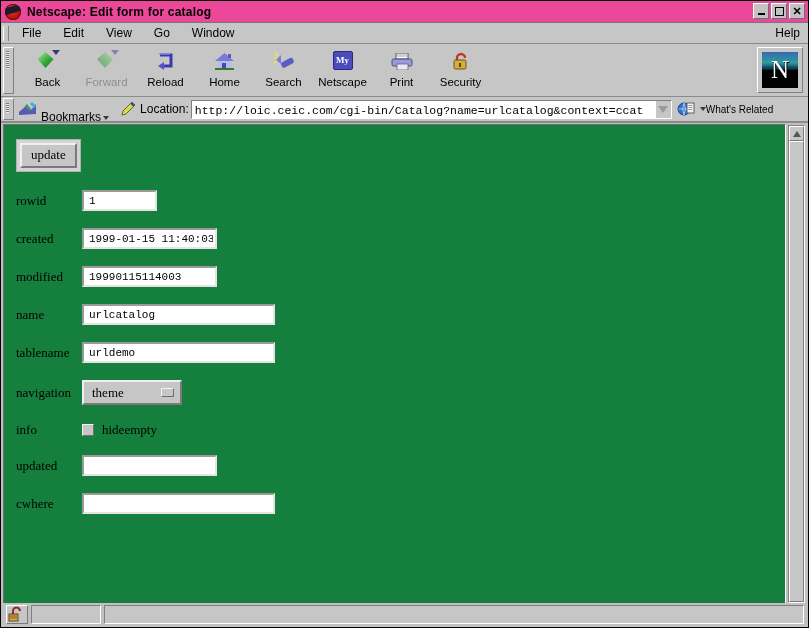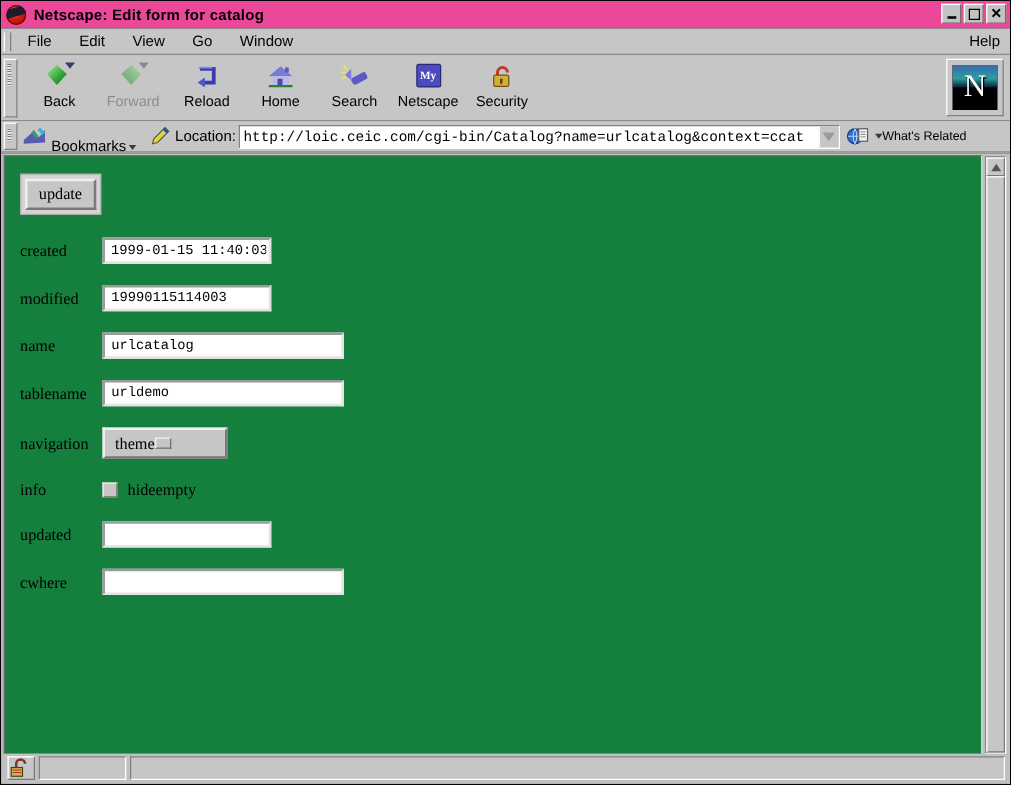--- a/index.html
+++ b/index.html
@@ -480,20 +480,21 @@
     width: 100px;
     height: 25px;
     background: #c6c6c6;
     border-top: 2px solid #f0f0f0;
     border-left: 2px solid #f0f0f0;
     border-right: 2px solid #7a7a7a;
     border-bottom: 2px solid #7a7a7a;
     box-sizing: border-box;
     display: flex;
     align-items: center;
+    justify-content: space-between;
     padding: 0 6px 0 8px;
     font-family: "Liberation Serif", serif;
     font-size: 13px;
     color: #000;
     cursor: default;
   }
   .select-ind {
     width: 13px; height: 9px;
     background: #c6c6c6;
     border-top: 1px solid #f2f2f2;
@@ -639,20 +640,31 @@
       <div class="tb-label">Search</div>
     </div>
 
     <div class="tb-btn">
       <div class="tb-ico">
         <div class="ico-my">My</div>
       </div>
       <div class="tb-label">Netscape</div>
     </div>
 
+    <div class="tb-btn">
+      <div class="tb-ico">
+        <svg class="ico-print" viewBox="0 0 22 17" xmlns="http://www.w3.org/2000/svg">
+          <rect x="5" y="0" width="12" height="6" fill="#fff" stroke="#555" stroke-width="1"></rect>
+          <path d="M6 1 h10 M6 3 h10" stroke="#888" stroke-width="0.8"></path>
+          <rect x="1" y="6" width="20" height="7" rx="1.5" fill="#9a9ad8" stroke="#4a4a8e" stroke-width="1"></rect>
+          <rect x="6" y="11" width="11" height="6" fill="#e8e8f6" stroke="#666" stroke-width="0.8"></rect>
+        </svg>
+      </div>
+      <div class="tb-label">Print</div>
+    </div>
 
     <div class="tb-btn">
       <div class="tb-ico">
         <svg class="ico-lock" viewBox="0 0 18 19" xmlns="http://www.w3.org/2000/svg">
           <path d="M5 9 V6 a4 4 0 0 1 8 0" fill="none" stroke="#c0392b" stroke-width="2.4"></path>
           <rect x="2" y="8" width="12" height="9" rx="1.5" fill="#d4b03a" stroke="#6e5410" stroke-width="1"></rect>
           <rect x="7" y="11" width="2" height="4" fill="#5a4408"></rect>
         </svg>
       </div>
       <div class="tb-label">Security</div>
@@ -710,20 +722,24 @@
   </div>
 
   <div class="content-outer">
     <div class="canvas">
       <div class="form-body">
 
         <div class="update-btn-wrap">
           <button class="update-btn">update</button>
         </div>
 
+        <div class="frow">
+          <div class="flabel">rowid</div>
+          <input class="finput w-sm caret" value="1" style="">
+        </div>
 
         <div class="frow">
           <div class="flabel">created</div>
           <input class="finput w-md caret" value="1999-01-15 11:40:03" style="">
         </div>
 
         <div class="frow">
           <div class="flabel">modified</div>
           <input class="finput w-md caret" value="19990115114003" style="">
         </div>

